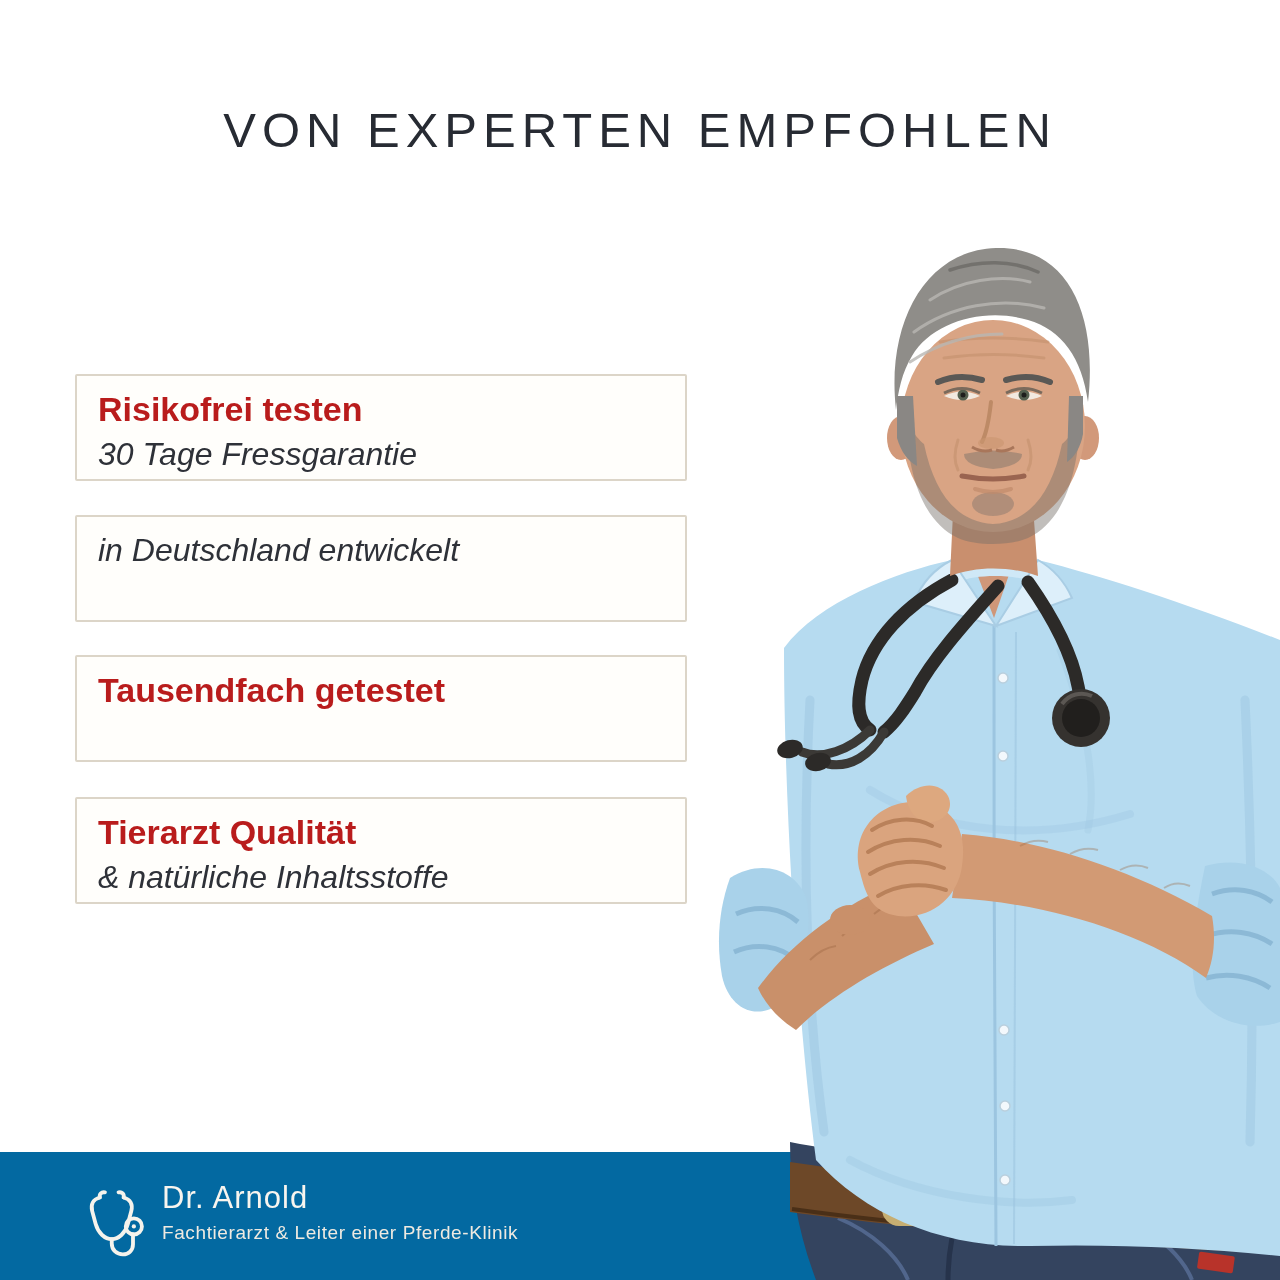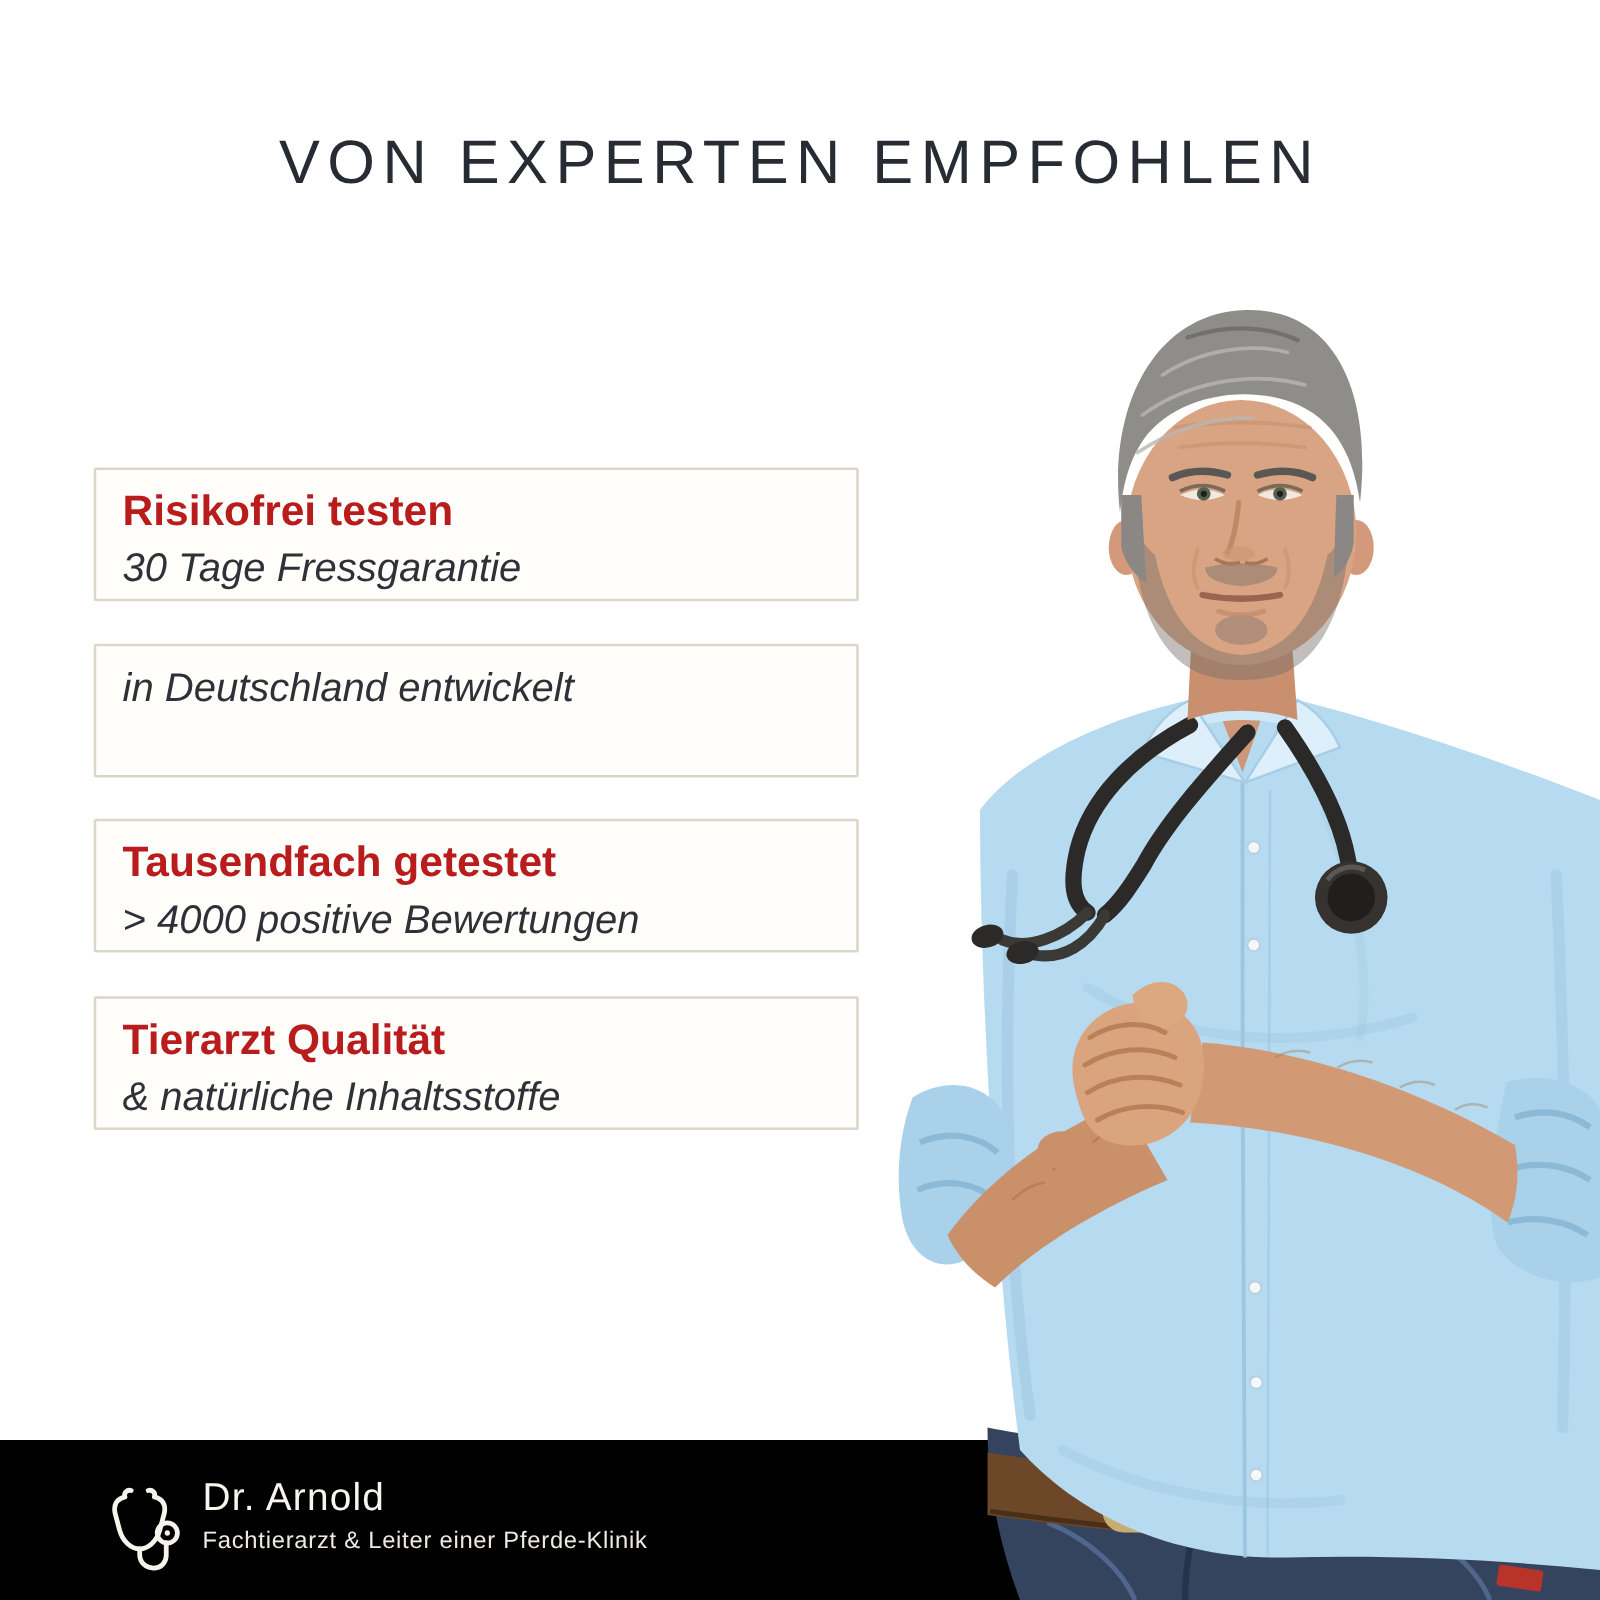--- a/index.html
+++ b/index.html
@@ -13,21 +13,21 @@
   }
   .benefit{
     position:absolute;left:75px;width:612px;height:107px;box-sizing:border-box;
     background:#fffefb;border:2px solid #dcd5c8;border-radius:2px;
     padding:11px 21px;
   }
   .benefit .head{margin:0;font-size:34px;line-height:45px;font-weight:700;color:#b91c1c;}
   .benefit .sub {margin:0;font-size:32px;line-height:45px;font-weight:400;color:#2e3138;font-style:italic;}
   #box-0{top:374px;} #box-1{top:515px;} #box-2{top:655px;} #box-3{top:797px;}
   .footer{
-    position:absolute;left:0;bottom:0;width:1280px;height:128px;background:#000000;z-index:1;
+    position:absolute;left:0;bottom:0;width:1280px;height:128px;background:#0369a1;z-index:1;
   }
   .footer .steth{position:absolute;left:82px;top:34px;width:68px;height:74px;}
   .footer .name{
     position:absolute;left:162px;top:28px;font-size:31px;font-weight:400;
     letter-spacing:1px;color:#f8f5ef;white-space:nowrap;
   }
   .footer .role{
     position:absolute;left:162px;top:70px;font-size:19px;font-weight:300;
     letter-spacing:0.6px;color:#efeae1;white-space:nowrap;
   }
@@ -42,21 +42,20 @@
 
   <div class="benefit" id="box-0">
     <p class="head">Risikofrei testen</p>
     <p class="sub">30 Tage Fressgarantie</p>
   </div>
   <div class="benefit" id="box-1">
     <p class="sub">in Deutschland entwickelt</p>
   </div>
   <div class="benefit" id="box-2">
     <p class="head">Tausendfach getestet</p>
-    <p class="sub">&gt; 4000 positive Bewertungen</p>
   </div>
   <div class="benefit" id="box-3">
     <p class="head">Tierarzt Qualität</p>
     <p class="sub">&amp; natürliche Inhaltsstoffe</p>
   </div>
 
   <div class="footer">
     <svg class="steth" viewBox="0 0 80 80" fill="none" stroke="#f6f3ec" stroke-width="4.5" stroke-linecap="round">
       <path d="M21,10 C20,6 23,3 27,4"></path>
       <path d="M49,10 C50,6 47,3 43,4"></path>

